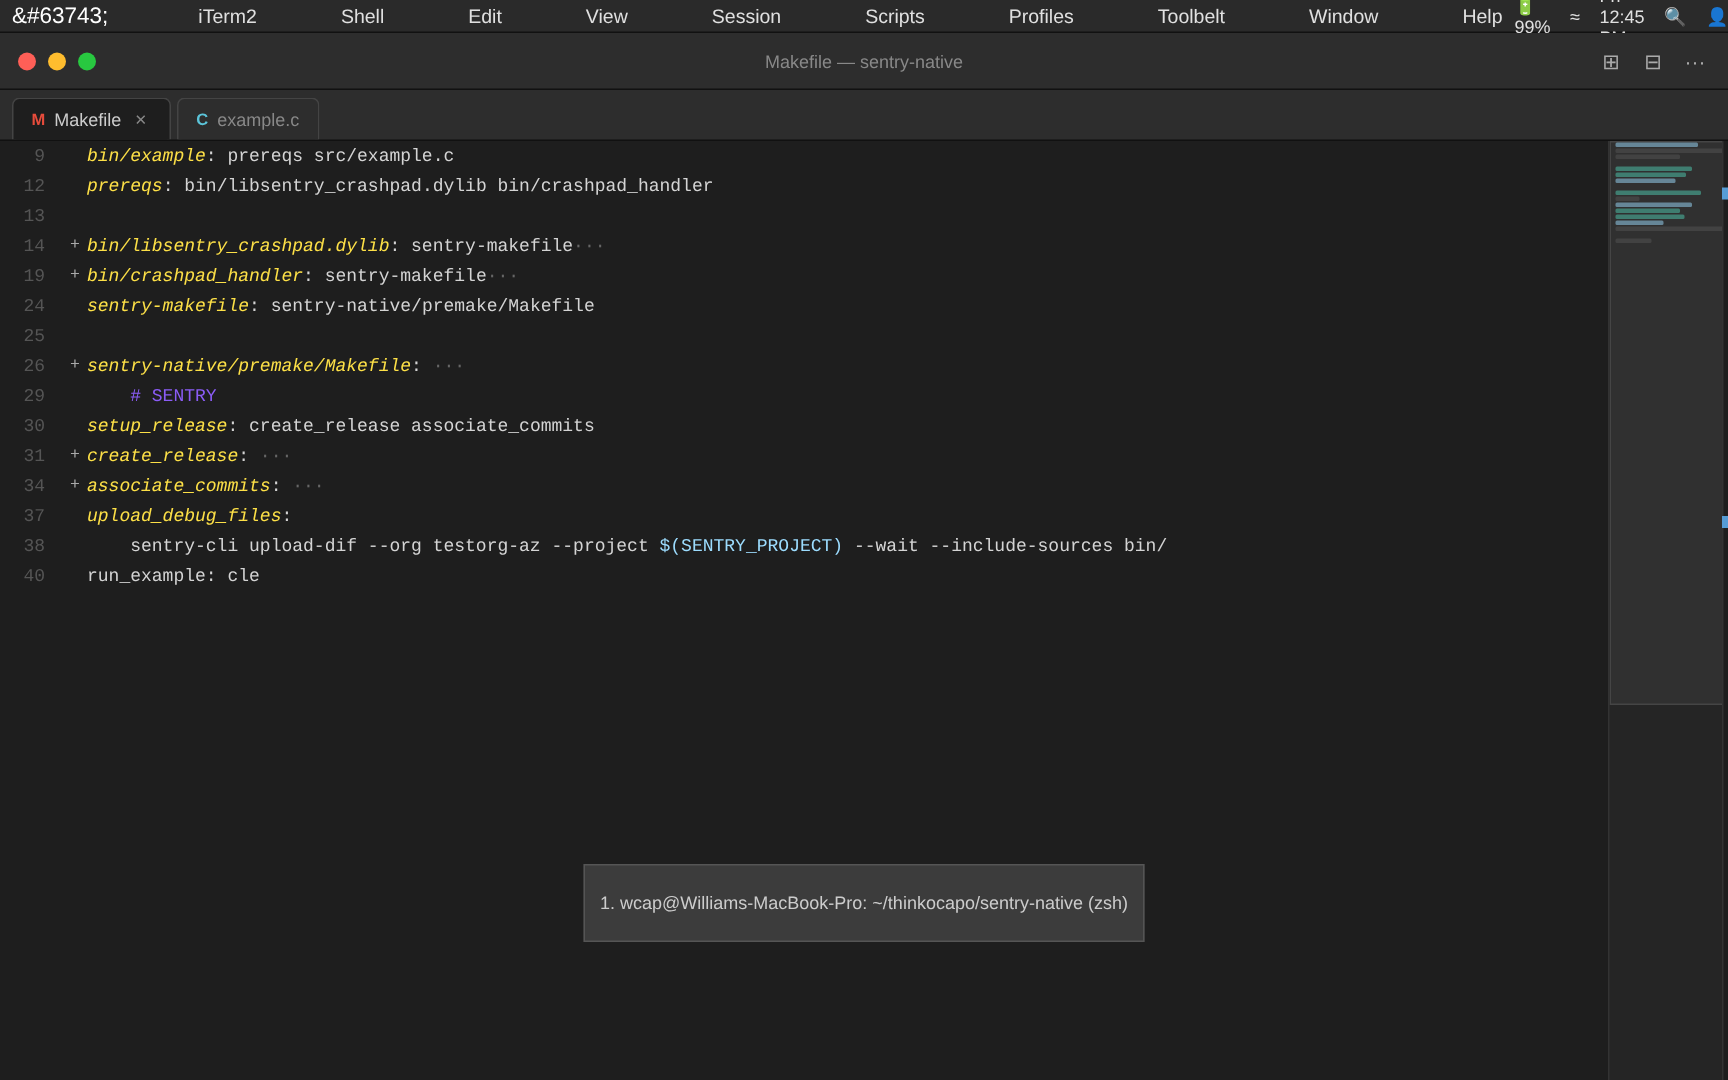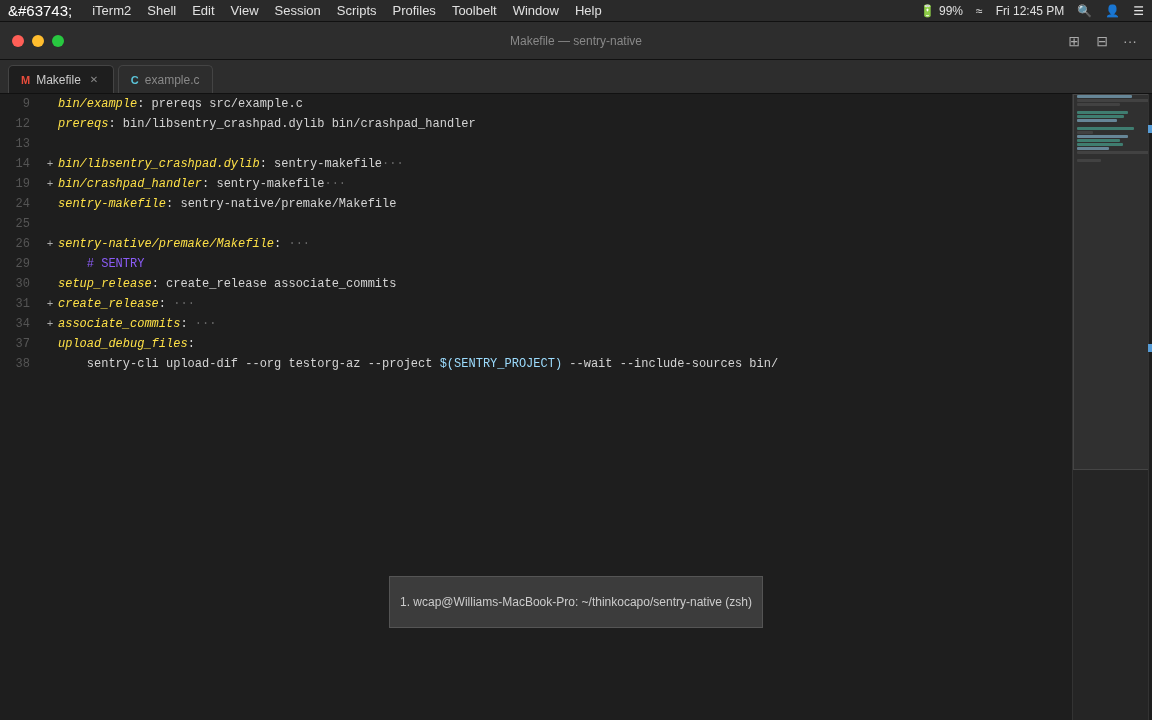--- a/index.html
+++ b/index.html
@@ -29,20 +29,21 @@
       font-size: 15px;
       margin-right: 12px;
       color: #fff;
     }
     .menu-item {
       padding: 0 8px;
       height: 22px;
       line-height: 22px;
       cursor: default;
       color: #e0e0e0;
+      margin-left: 40px;
     }
     .menu-spacer { flex: 1; }
     .menu-right {
       display: flex;
       align-items: center;
       gap: 13px;
       font-size: 12px;
       color: #e0e0e0;
     }
     .menu-right span { font-size: 12px; }
@@ -441,20 +442,25 @@
             <span class="line-content"><span class="c-target">upload_debug_files</span><span class="c-white">:</span></span>
           </div>
 
           <div class="code-line">
             <span class="line-num">38</span>
             <span class="line-expand"></span>
             <span class="line-content"><span class="c-white">    sentry-cli upload-dif --org testorg-az --project </span><span class="c-var">$(SENTRY_PROJECT)</span><span class="c-white"> --wait --include-sources bin/</span></span>
           </div>
 
 
+          <div class="code-line">
+            <span class="line-num">40</span>
+            <span class="line-expand"></span>
+            <span class="line-content"><span class="c-white">run_example: cle</span></span>
+          </div>
 
         </div>
 
       </div>
 
       <div id="minimap">
         <div class="minimap-viewport"></div>
         <div class="minimap-content">
           <div class="minimap-line bright" style="width:70%"></div>
           <div class="minimap-line" style="width:95%"></div>

